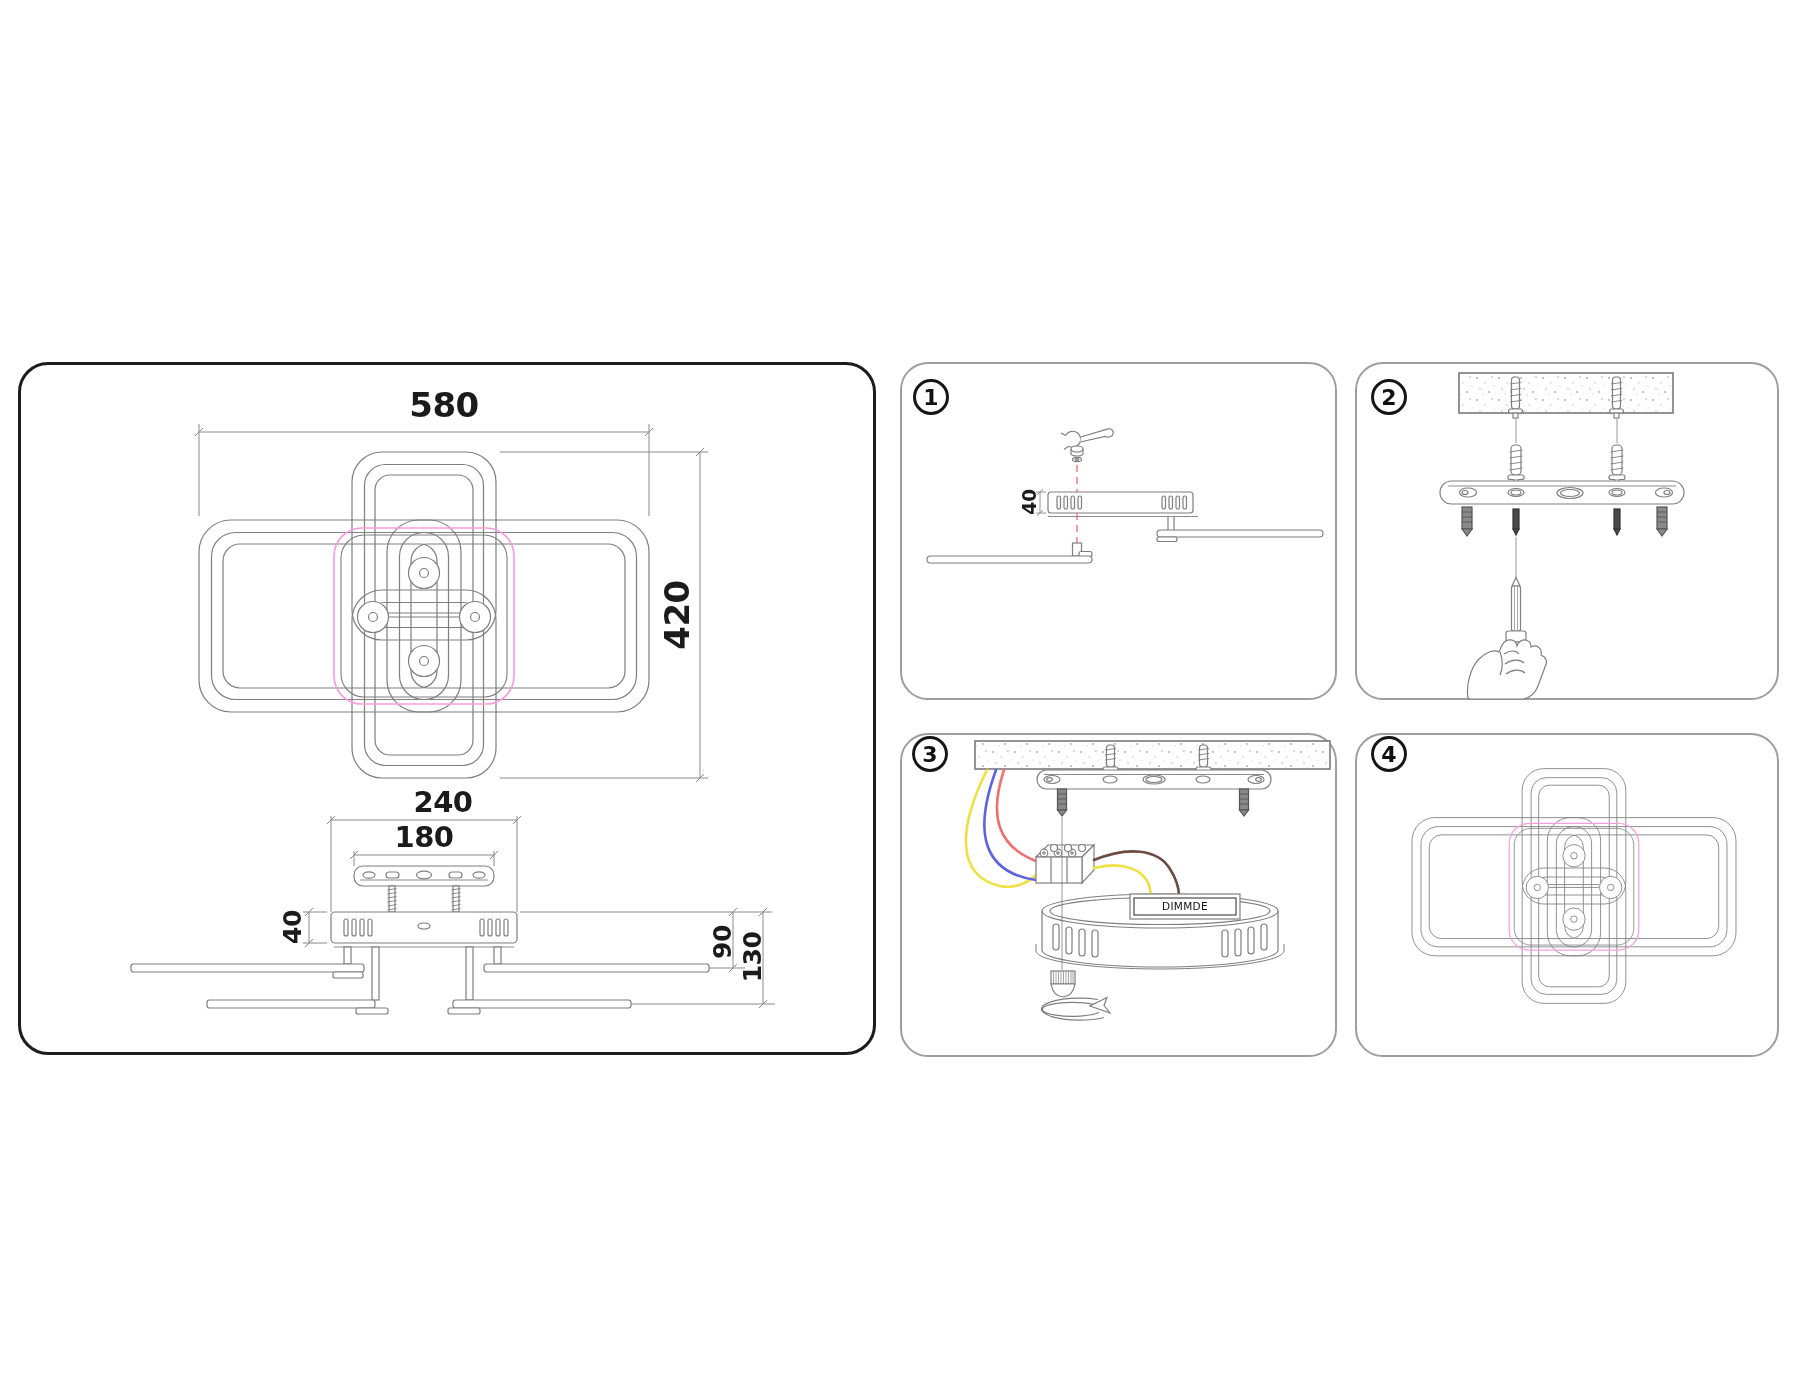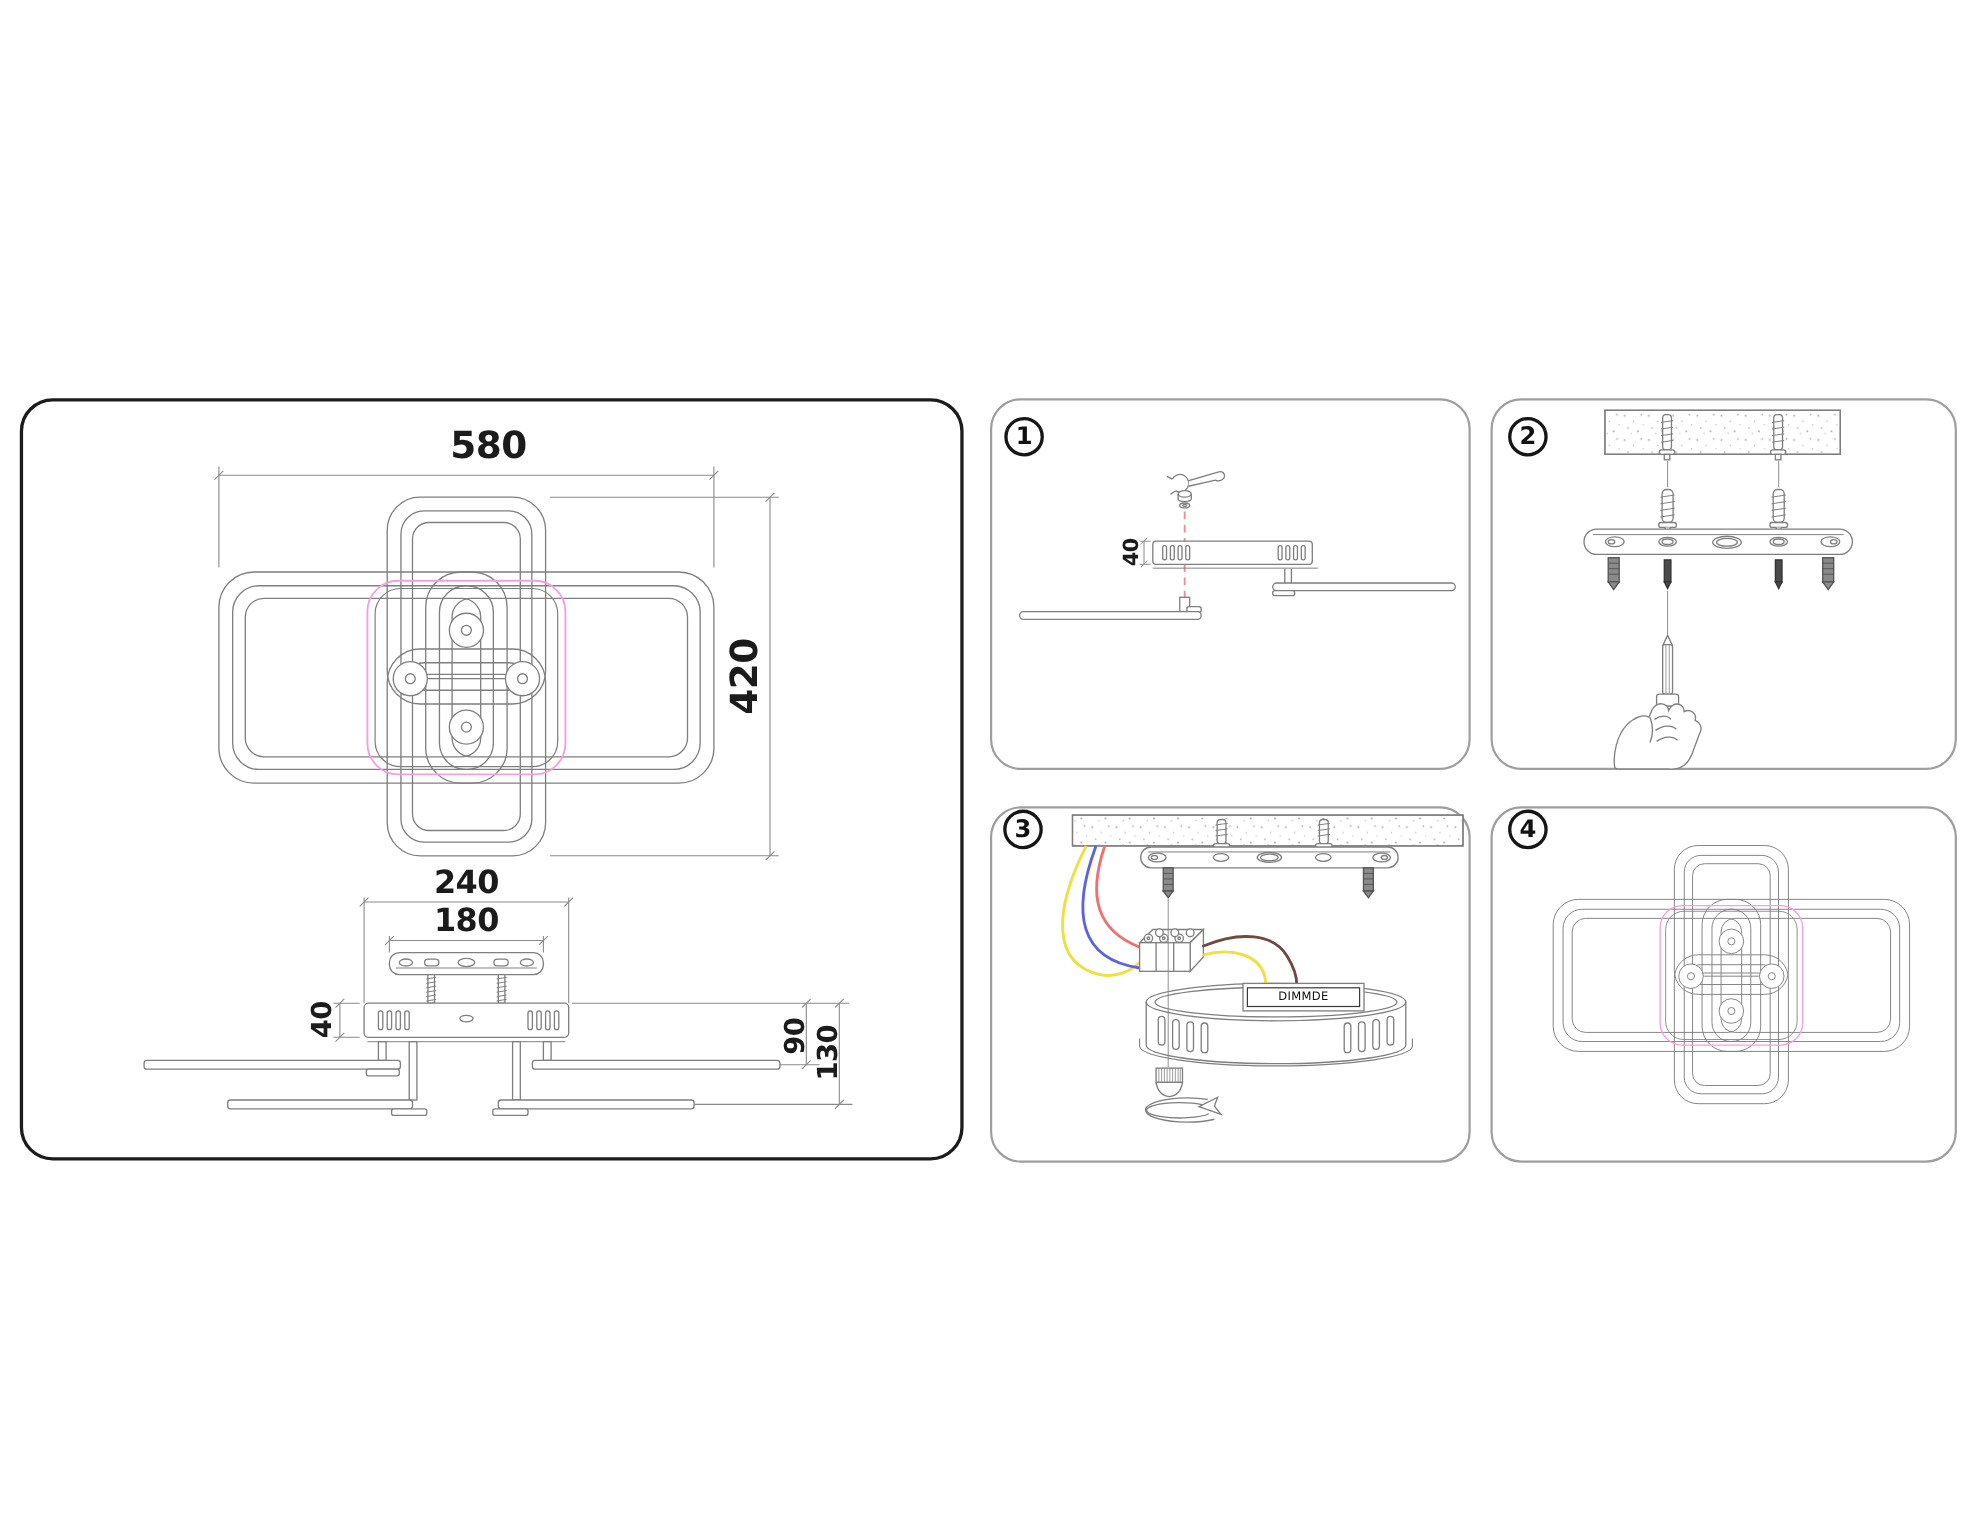--- a/index.html
+++ b/index.html
@@ -382,20 +382,20 @@
   </div>
   <div class="badge" style="left:912px;top:736px;">
     <span>3</span>
   </div>
   <div class="badge" style="left:1371px;top:736px;">
     <span>4</span>
   </div>
 
   <span class="lbl dim-xl" style="left:420px;top:405px;margin-left:24px;">580</span>
   <span class="lbl dim-xl v" style="left:677px;top:615px;">420</span>
-  <span class="lbl dim-l" style="left:424px;top:802px;">240</span>
+  <span class="lbl dim-l" style="left:443px;top:802px;">240</span>
   <span class="lbl dim-l" style="left:424px;top:837px;">180</span>
   <span class="lbl dim-m v" style="left:292px;top:927px;">40</span>
   <span class="lbl dim-m v" style="left:722px;top:942px;">90</span>
   <span class="lbl dim-m v" style="left:752px;top:957px;">130</span>
   <span class="lbl dim-s v" style="left:1029px;top:502px;">40</span>
   <span class="module-label" style="left:1185px;top:906px;">DIMMDE</span>
 </div>
 
 </body></html>

